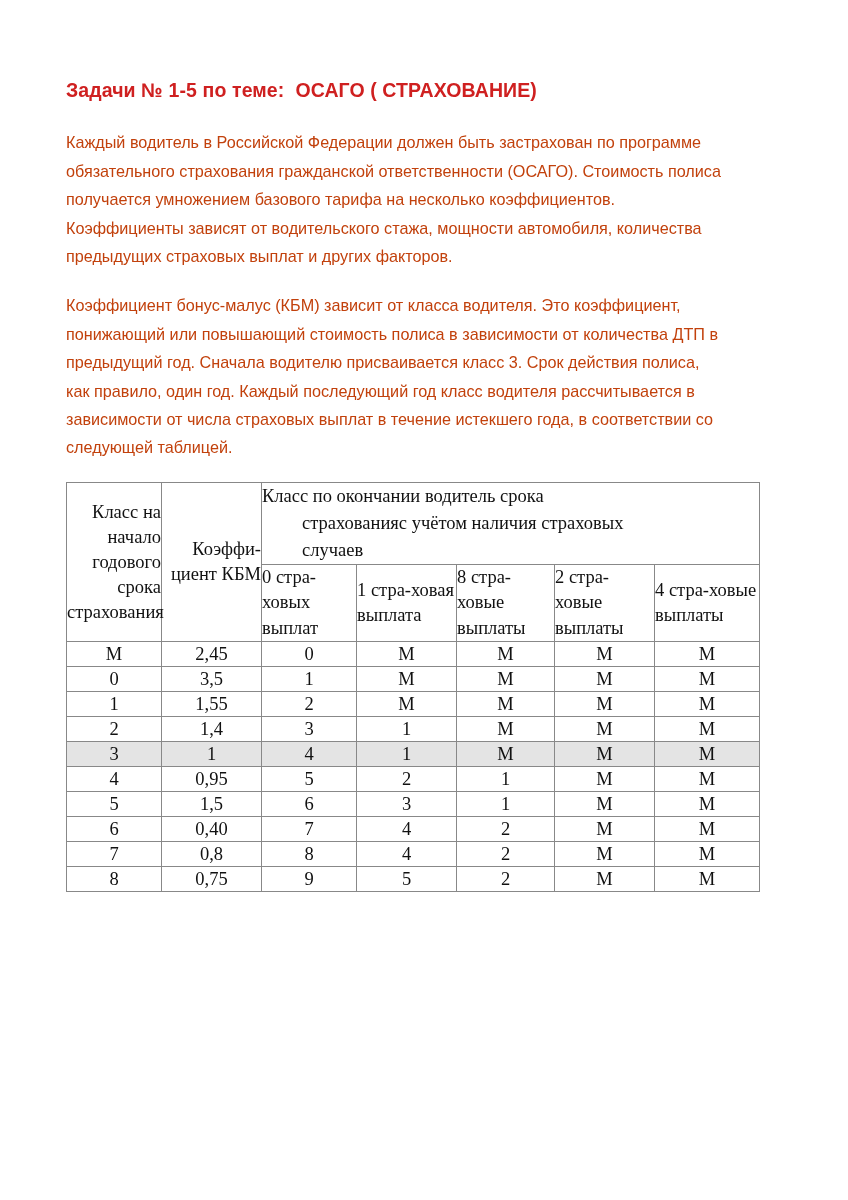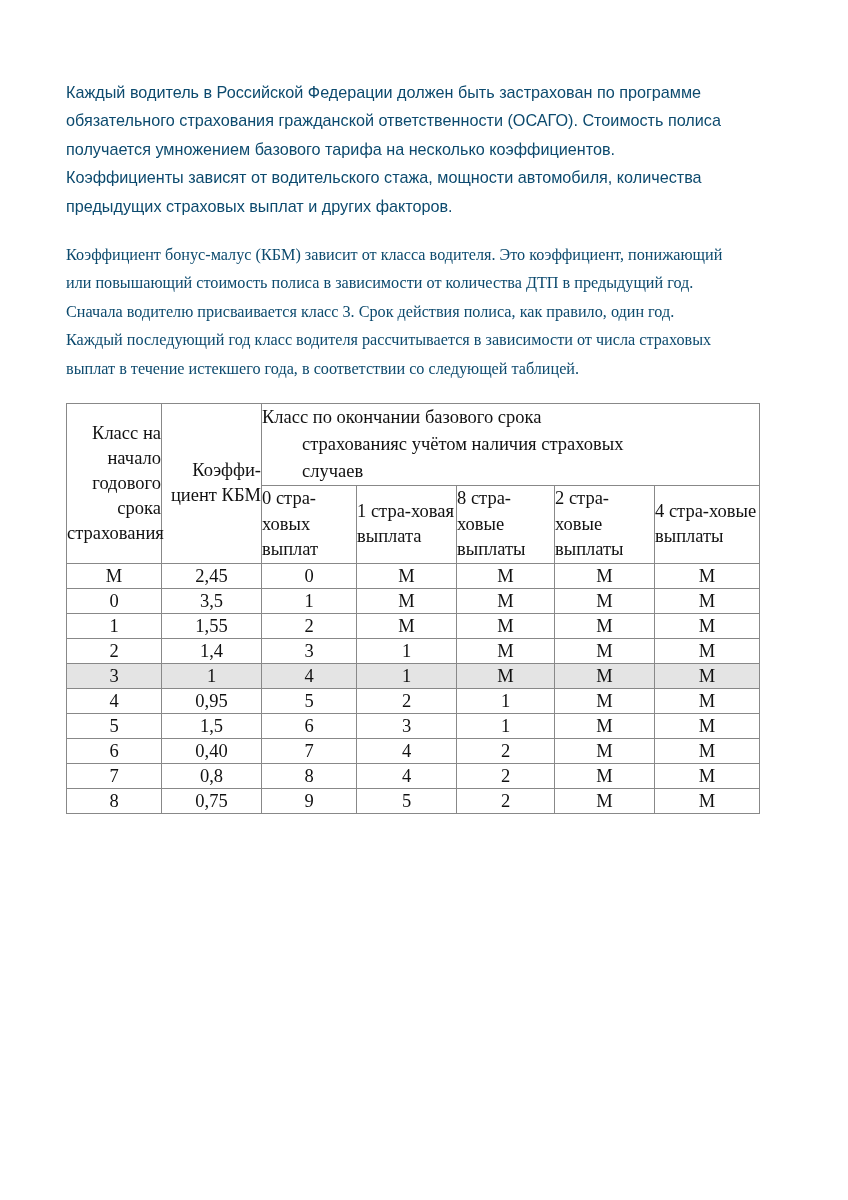--- a/index.html
+++ b/index.html
@@ -32,26 +32,26 @@
     letter-spacing: 0.1px;
     margin: 0 0 26px 0;
     line-height: 1.25;
     white-space: pre;
   }
 
   .para {
     font-family: "Liberation Sans", sans-serif;
     font-size: 16.2px;
     line-height: 28.4px;
-    color: #0c4a6e;
+    color: #c2410c;
     margin: 0 0 21px 0;
     text-align: left;
     max-width: 660px;
   }
-  .para.last { margin-bottom: 20px; font-family: Liberation Serif, serif; }
+  .para.last { margin-bottom: 20px; }
 
   
   .kbm-table {
     border-collapse: collapse;
     table-layout: fixed;
     width: 693px;
     margin-top: 7px;
     font-family: "Liberation Serif", serif;
     color: #111111;
   }
@@ -105,41 +105,42 @@
   col.c3 { width: 100px; }
   col.c4 { width: 98px; }
   col.c5 { width: 100px; }
   col.c6 { width: 105px; }
 </style>
 </head>
 <body>
 
 <div class="page">
 
+  <h1 class="doc-title">Задачи № 1-5 по теме:  ОСАГО ( СТРАХОВАНИЕ)</h1>
 
   <p class="para">Каждый водитель в Российской Федерации должен быть застрахован по программе обязательного страхования гражданской ответственности (ОСАГО). Стоимость полиса получается умножением базового тарифа на несколько коэффициентов. Коэффициенты зависят от водительского стажа, мощности автомобиля, количества предыдущих страховых выплат и других факторов.</p>
 
   <p class="para last">Коэффициент бонус-малус (КБМ) зависит от класса водителя. Это коэффициент, понижающий или повышающий стоимость полиса в зависимости от количества ДТП в предыдущий год. Сначала водителю присваивается класс 3. Срок действия полиса, как правило, один год. Каждый последующий  год  класс водителя рассчитывается в зависимости от числа страховых выплат в течение истекшего года, в соответствии со следующей таблицей.</p>
 
   <table class="kbm-table">
     <colgroup>
       <col class="c0">
         <col class="c1">
         <col class="c2">
         <col class="c3">
       <col class="c4">
         <col class="c5">
         <col class="c6">
     </colgroup>
     <thead>
       <tr>
         <th class="hcell" rowspan="2">Класс на начало годового срока страхования</th>
         <th class="hcell" rowspan="2">Коэффи-циент КБМ</th>
         <th class="hcell-span" colspan="5">
-          <span class="ln1">Класс по окончании базового срока</span>
+          <span class="ln1">Класс по окончании водитель срока</span>
           <span class="ln2">страхованияс учётом наличия страховых</span>
           <span class="ln3">случаев</span>
         </th>
       </tr>
       <tr>
         <th class="sub">0 стра-ховых выплат</th>
         <th class="sub">1 стра-ховая выплата</th>
         <th class="sub">8 стра-ховые выплаты</th>
         <th class="sub">2 стра-ховые выплаты</th>
         <th class="sub">4 стра-ховые выплаты</th>

